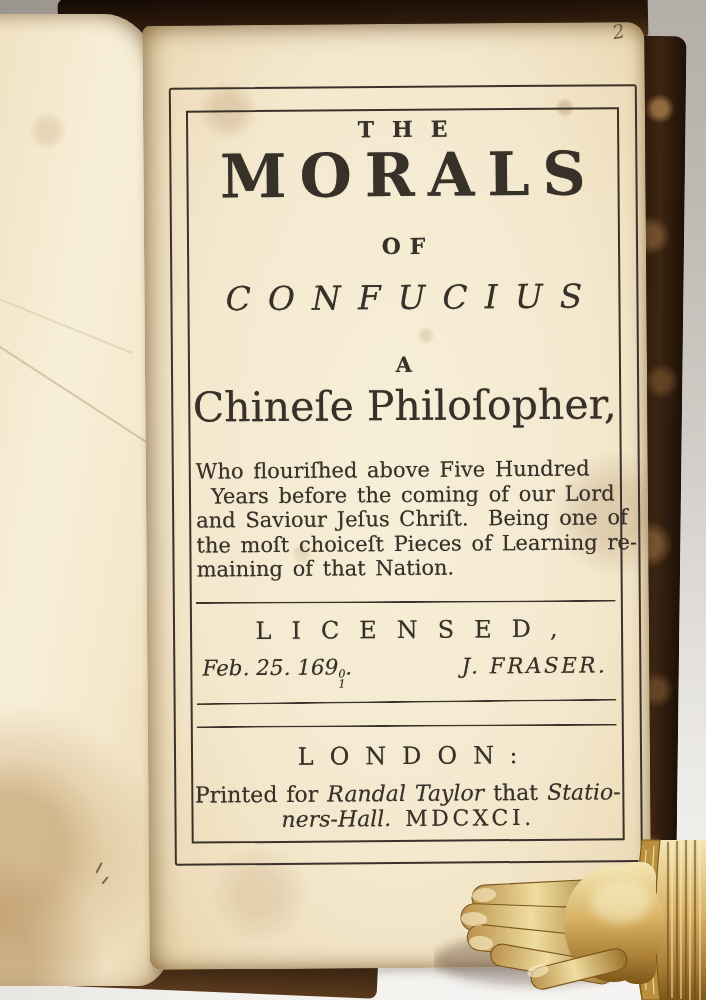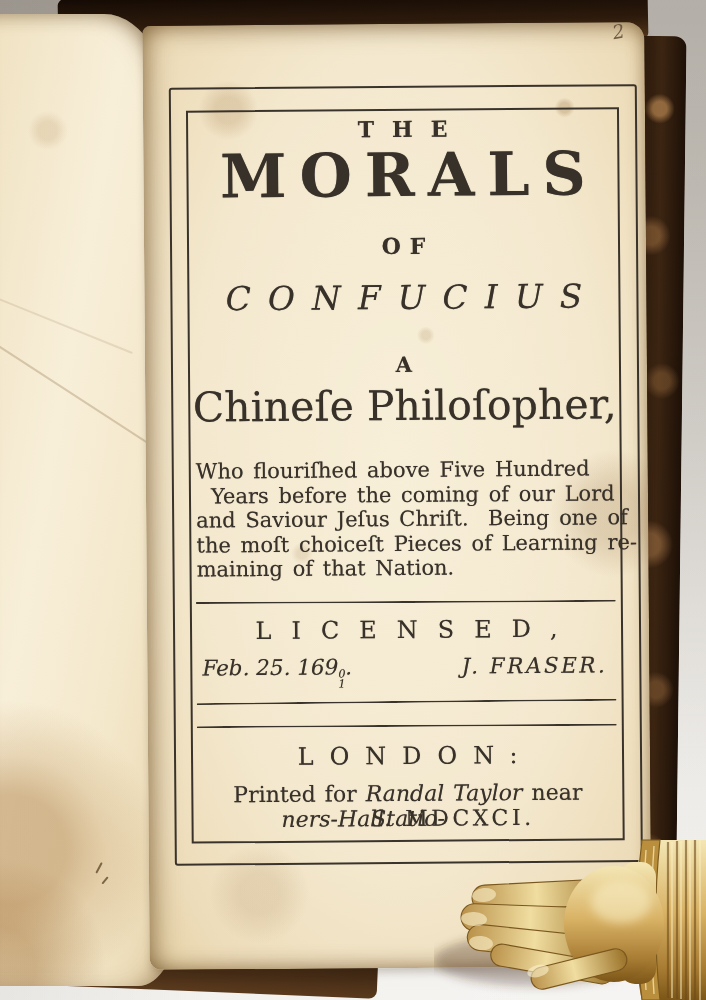--- a/index.html
+++ b/index.html
@@ -166,21 +166,21 @@
                 <span>1</span>
               </span><span>.</span></span>
           <span class="licenser">J. FRASER.</span>
         </div>
 
         <div class="rule r2"></div>
         <div class="rule r3"></div>
 
         <div class="tx t-london">LONDON:</div>
 
-        <div class="tx t-imprint1"><span>Printed for </span><span class="it">Randal Taylor</span><span> near </span><span class="it">Statio-</span></div>
+        <div class="tx t-imprint1"><span>Printed for </span><span class="it">Randal Taylor</span><span> that </span><span class="it">Statio-</span></div>
 
         <div class="tx t-imprint2"><span class="it">ners-Hall.</span><span class="year">MDCXCI.</span></div>
 
       </div>
     </div>
   </div>
 
   <svg class="brass-hand" viewBox="0 0 272 162">
     <defs>
       <linearGradient id="gv" x1="0" y1="0" x2="0" y2="1">

